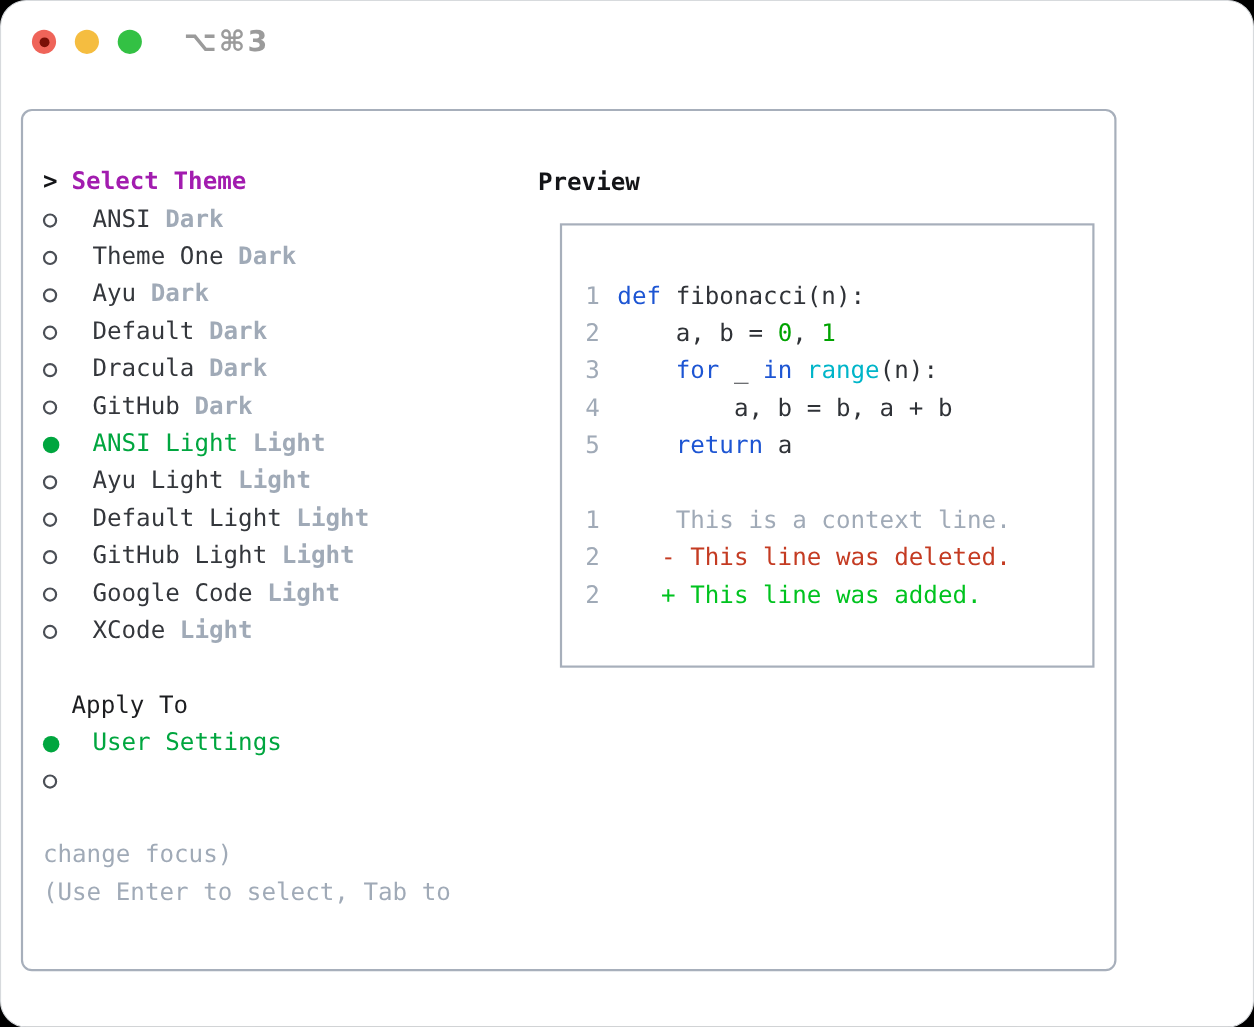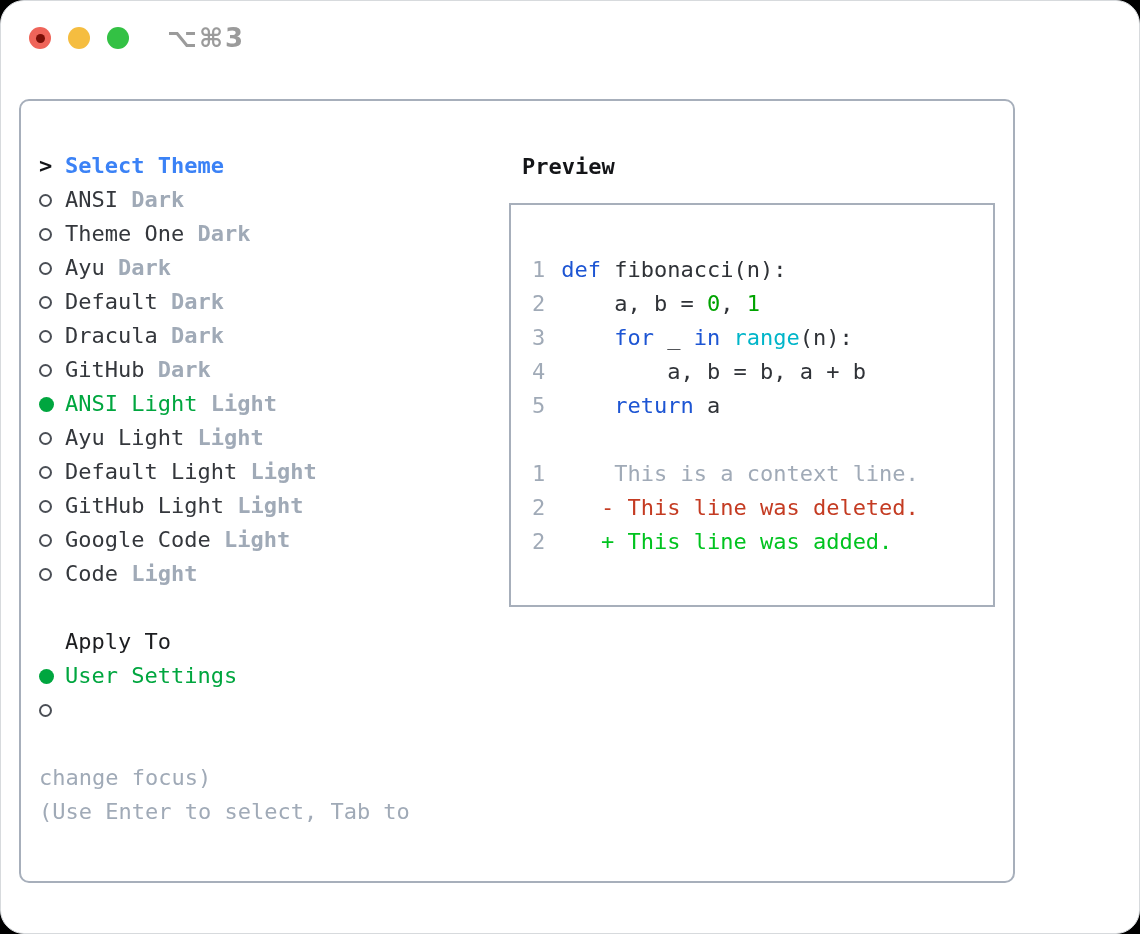--- a/index.html
+++ b/index.html
@@ -47,29 +47,29 @@
     position: absolute; left: 18px; top: 48px;
     font-size: 22px; line-height: 34px;
   }
   .bullet-cell { width: 26px; display: flex; align-items: center; flex: none; }
   .ring {
     width: 13px; height: 13px; border-radius: 50%;
     border: 2.5px solid #4b4f56;
   }
   .disc { width: 15px; height: 15px; border-radius: 50%; background: var(--accent); }
   .prompt { font-weight: bold; color: #141518; width: 26px; flex: none; }
-  .panel-title { font-weight: bold; color: #3b82f6; }
-  .t-label { color: #34373c; }
+  .panel-title { font-weight: bold; color: #a21caf; }
+  .t-label { color: #34373c; margin-left: 19px; }
   .t-label.selected { color: var(--accent); }
   .t-variant { color: var(--muted); margin-left: 1ch; font-weight: bold; }
   .apply-title { color: #1c1d20; }
   .help { color: var(--muted); }
   
   .preview-title {
-    position: absolute; left: 501px; top: 48px;
+    position: absolute; left: 468px; top: 48px;
     height: 34px; display: flex; align-items: center;
     font-size: 22px; font-weight: bold; color: #141518; white-space: pre;
   }
   .preview-box {
     position: absolute; left: 488px; top: 102px;
     width: 486px; height: 404px;
     border: 2px solid #a7afbb;
     background: #ffffff;
     padding-top: 47px; padding-left: 21px;
     font-size: 22px;
@@ -111,21 +111,21 @@
           <div class="row"><span class="bullet-cell"><span class="ring"></span></span><span class="t-label">Theme One</span><span class="t-variant">Dark</span></div>
           <div class="row"><span class="bullet-cell"><span class="ring"></span></span><span class="t-label">Ayu</span><span class="t-variant">Dark</span></div>
           <div class="row"><span class="bullet-cell"><span class="ring"></span></span><span class="t-label">Default</span><span class="t-variant">Dark</span></div>
           <div class="row"><span class="bullet-cell"><span class="ring"></span></span><span class="t-label">Dracula</span><span class="t-variant">Dark</span></div>
           <div class="row"><span class="bullet-cell"><span class="ring"></span></span><span class="t-label">GitHub</span><span class="t-variant">Dark</span></div>
           <div class="row"><span class="bullet-cell"><span class="disc"></span></span><span class="t-label selected">ANSI Light</span><span class="t-variant">Light</span></div>
           <div class="row"><span class="bullet-cell"><span class="ring"></span></span><span class="t-label">Ayu Light</span><span class="t-variant">Light</span></div>
           <div class="row"><span class="bullet-cell"><span class="ring"></span></span><span class="t-label">Default Light</span><span class="t-variant">Light</span></div>
           <div class="row"><span class="bullet-cell"><span class="ring"></span></span><span class="t-label">GitHub Light</span><span class="t-variant">Light</span></div>
           <div class="row"><span class="bullet-cell"><span class="ring"></span></span><span class="t-label">Google Code</span><span class="t-variant">Light</span></div>
-          <div class="row"><span class="bullet-cell"><span class="ring"></span></span><span class="t-label">Code</span><span class="t-variant">Light</span></div>
+          <div class="row"><span class="bullet-cell"><span class="ring"></span></span><span class="t-label">XCode</span><span class="t-variant">Light</span></div>
         </div>
       <div class="row"></div>
       <div class="row">
         <span class="bullet-cell"></span><span class="apply-title">Apply To</span>
       </div>
       <div id="apply-list">
           <div class="row"><span class="bullet-cell"><span class="disc"></span></span><span class="t-label selected">User Settings</span></div>
           <div class="row"><span class="bullet-cell"><span class="ring"></span></span></div>
         </div>
       <div class="row"></div>

